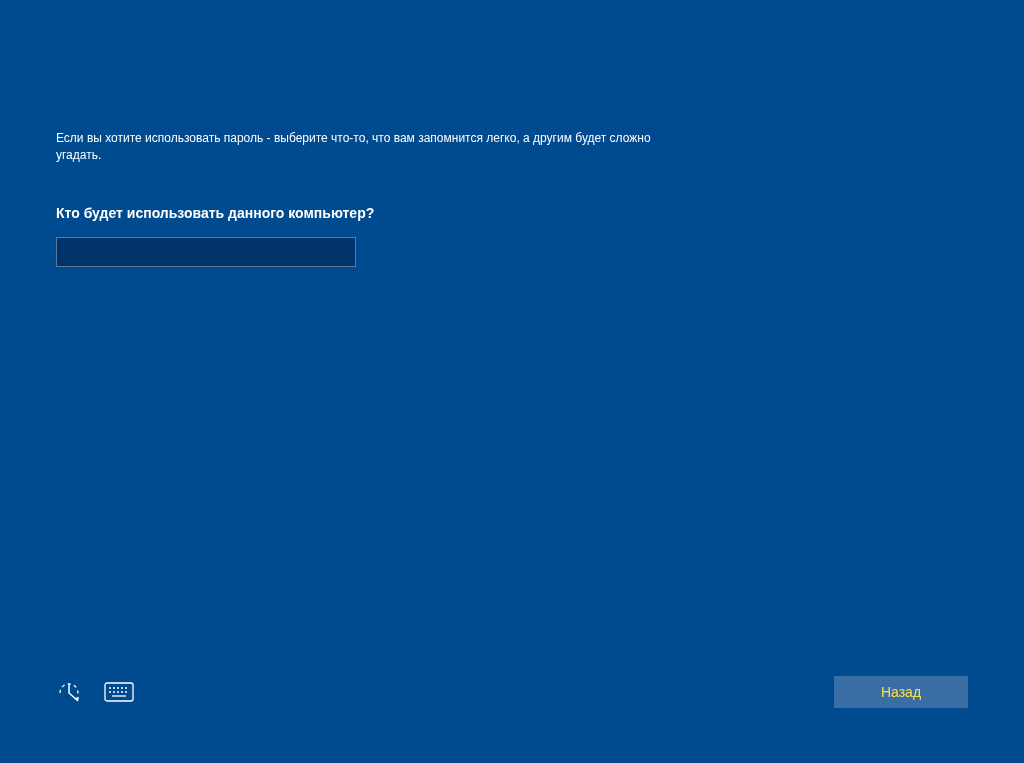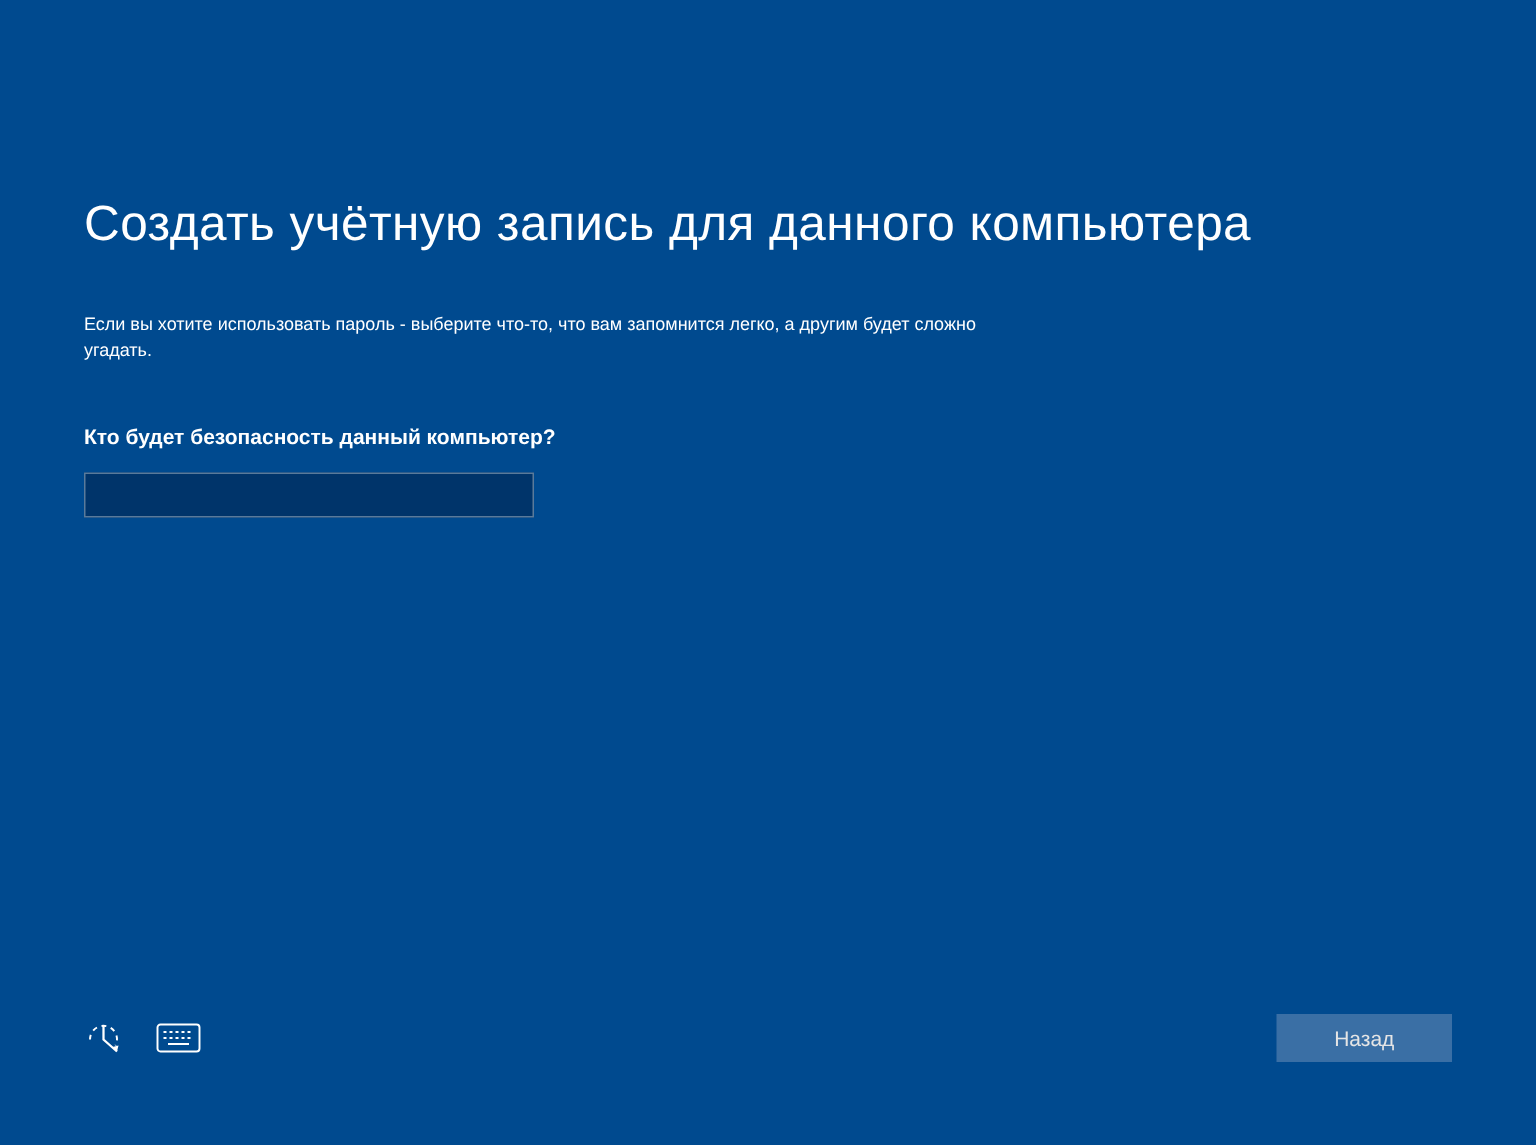--- a/index.html
+++ b/index.html
@@ -91,24 +91,24 @@
     .footer-icons {
       display: flex;
       gap: 22px;
       align-items: center;
     }
     .footer-buttons {
       display: flex;
       gap: 10px;
     }
     .btn {
-      width: 117px;
+      width: 134px;
       height: 32px;
       border: none;
-      color: #e5e5e5;
+      color: #fde047;
       font-size: 14px;
       cursor: pointer;
       font-family: inherit;
     }
     .btn-back {
       background: #3a6fa5;
     }
     .btn-next {
       background: #0063b1;
     }
@@ -116,25 +116,24 @@
       cursor: pointer;
       display: flex;
       align-items: center;
       justify-content: center;
     }
   </style>
 </head>
 <body>
 
 <div class="content">
-  <h1 class="title">Создать учётную запись для данного компьютера</h1>
   <p class="description">Если вы хотите использовать пароль - выберите что-то, что вам запомнится легко, а другим будет сложно угадать.</p>
 
   <div class="input-group">
-    <div class="section-label">Кто будет безопасность данный компьютер?</div>
+    <div class="section-label">Кто будет использовать данного компьютер?</div>
     <input type="text" class="text-input" value="" style="">
   </div>
 
 </div>
 
 <div class="footer">
   <div class="footer-icons">
     <span class="icon-btn">
       <svg width="26" height="26" viewBox="0 0 26 26" fill="none" stroke="#ffffff" stroke-width="1.3">
         <path d="M 4 14 A 9 9 0 1 1 21 18" stroke-dasharray="3.2 3.2"></path>

